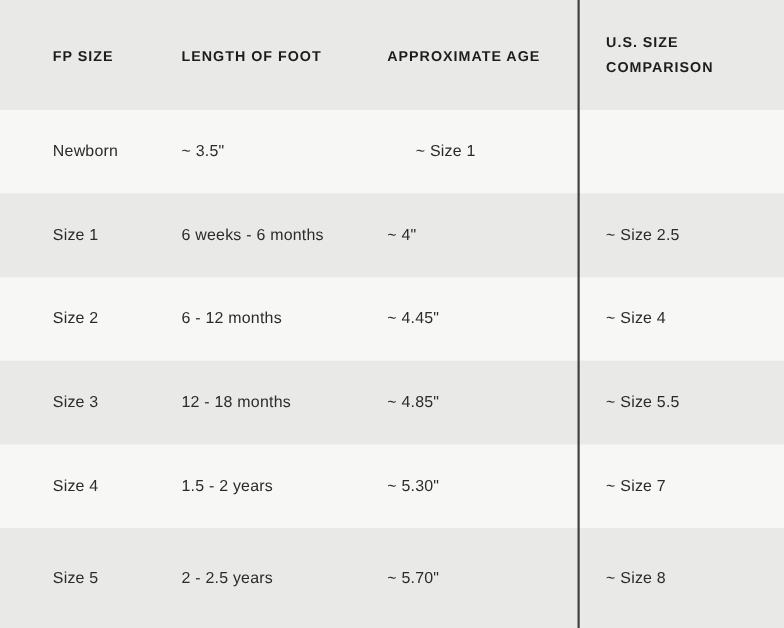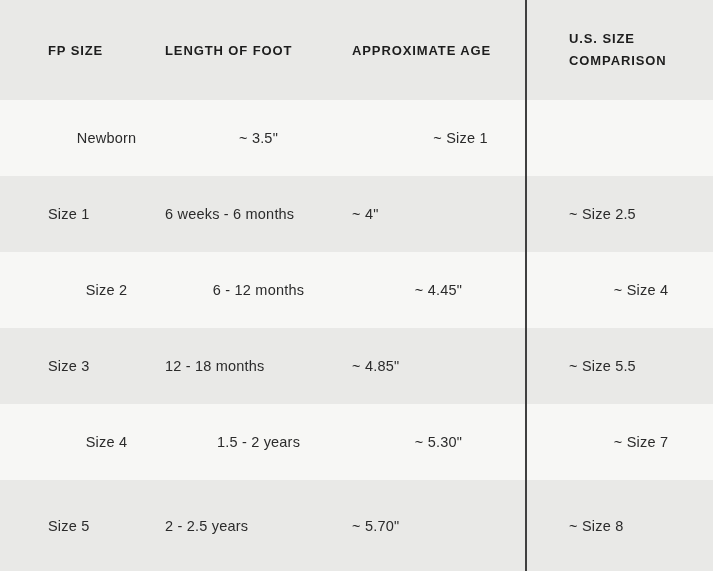--- a/index.html
+++ b/index.html
@@ -16,29 +16,29 @@
   .row {
     display: grid;
     grid-template-columns: 117px 187px 173px 1fr;
     padding-left: 48px;
     align-items: center;
     box-sizing: border-box;
   }
   .row.header { height: 100px; background: #e9e9e7; }
   .row.data  { height: 76px; }
   .row.last  { flex: 1 1 auto; }
-  .bg-light  { background: #f7f7f5; text-align: center; }
+  .bg-light  { background: #f7f7f5; }
   .bg-gray   { background: #e9e9e7; }
   .cell {
     font-size: 14.5px;
     color: #2b2b2b;
     letter-spacing: 0.2px;
     white-space: nowrap;
   }
-  .cell.c4 { padding-left: 44px; }
+  .cell.c4 { padding-left: 26px; }
   .head {
     font-weight: bold;
     font-size: 13px;
     letter-spacing: 0.9px;
     color: #1d1d1d;
     white-space: normal;
   }
   .head.c4 {
     max-width: 160px;
     line-height: 1.7;

